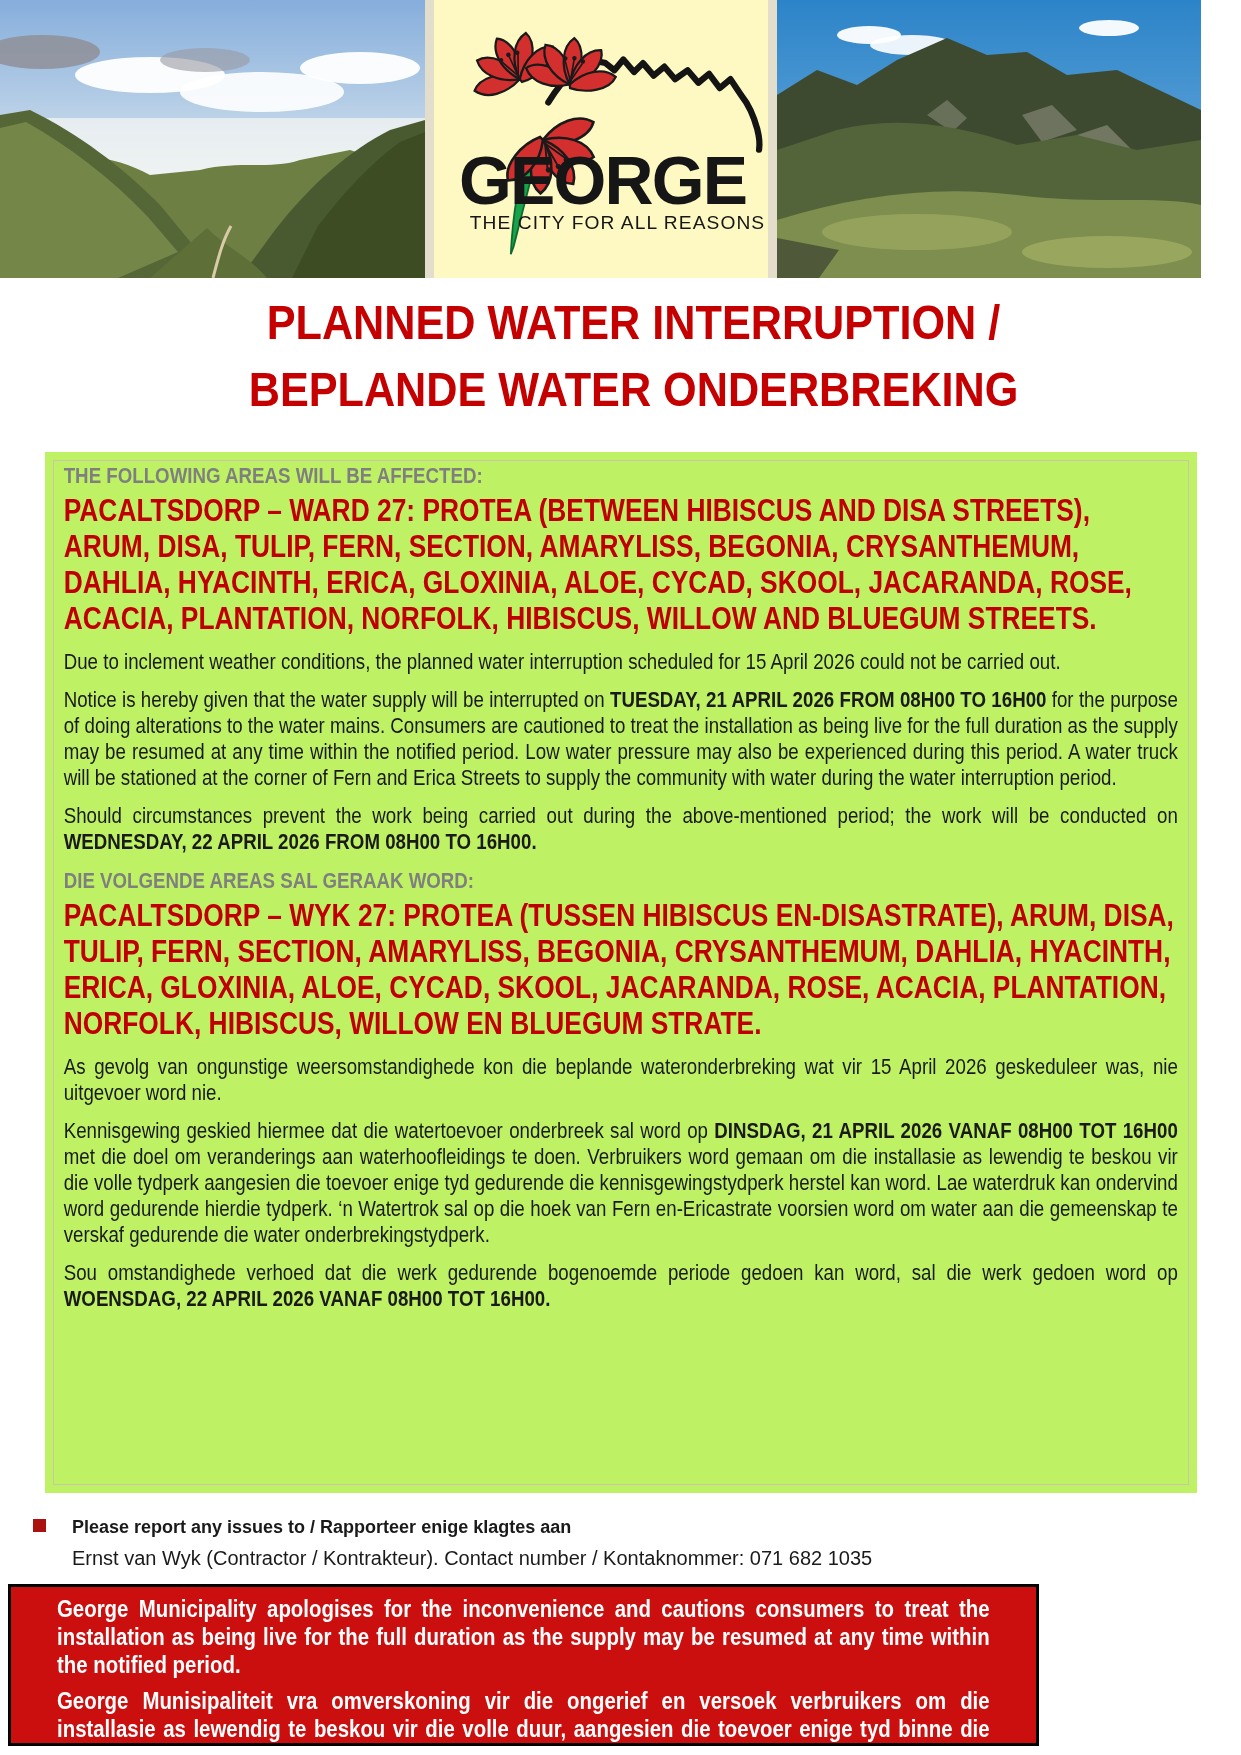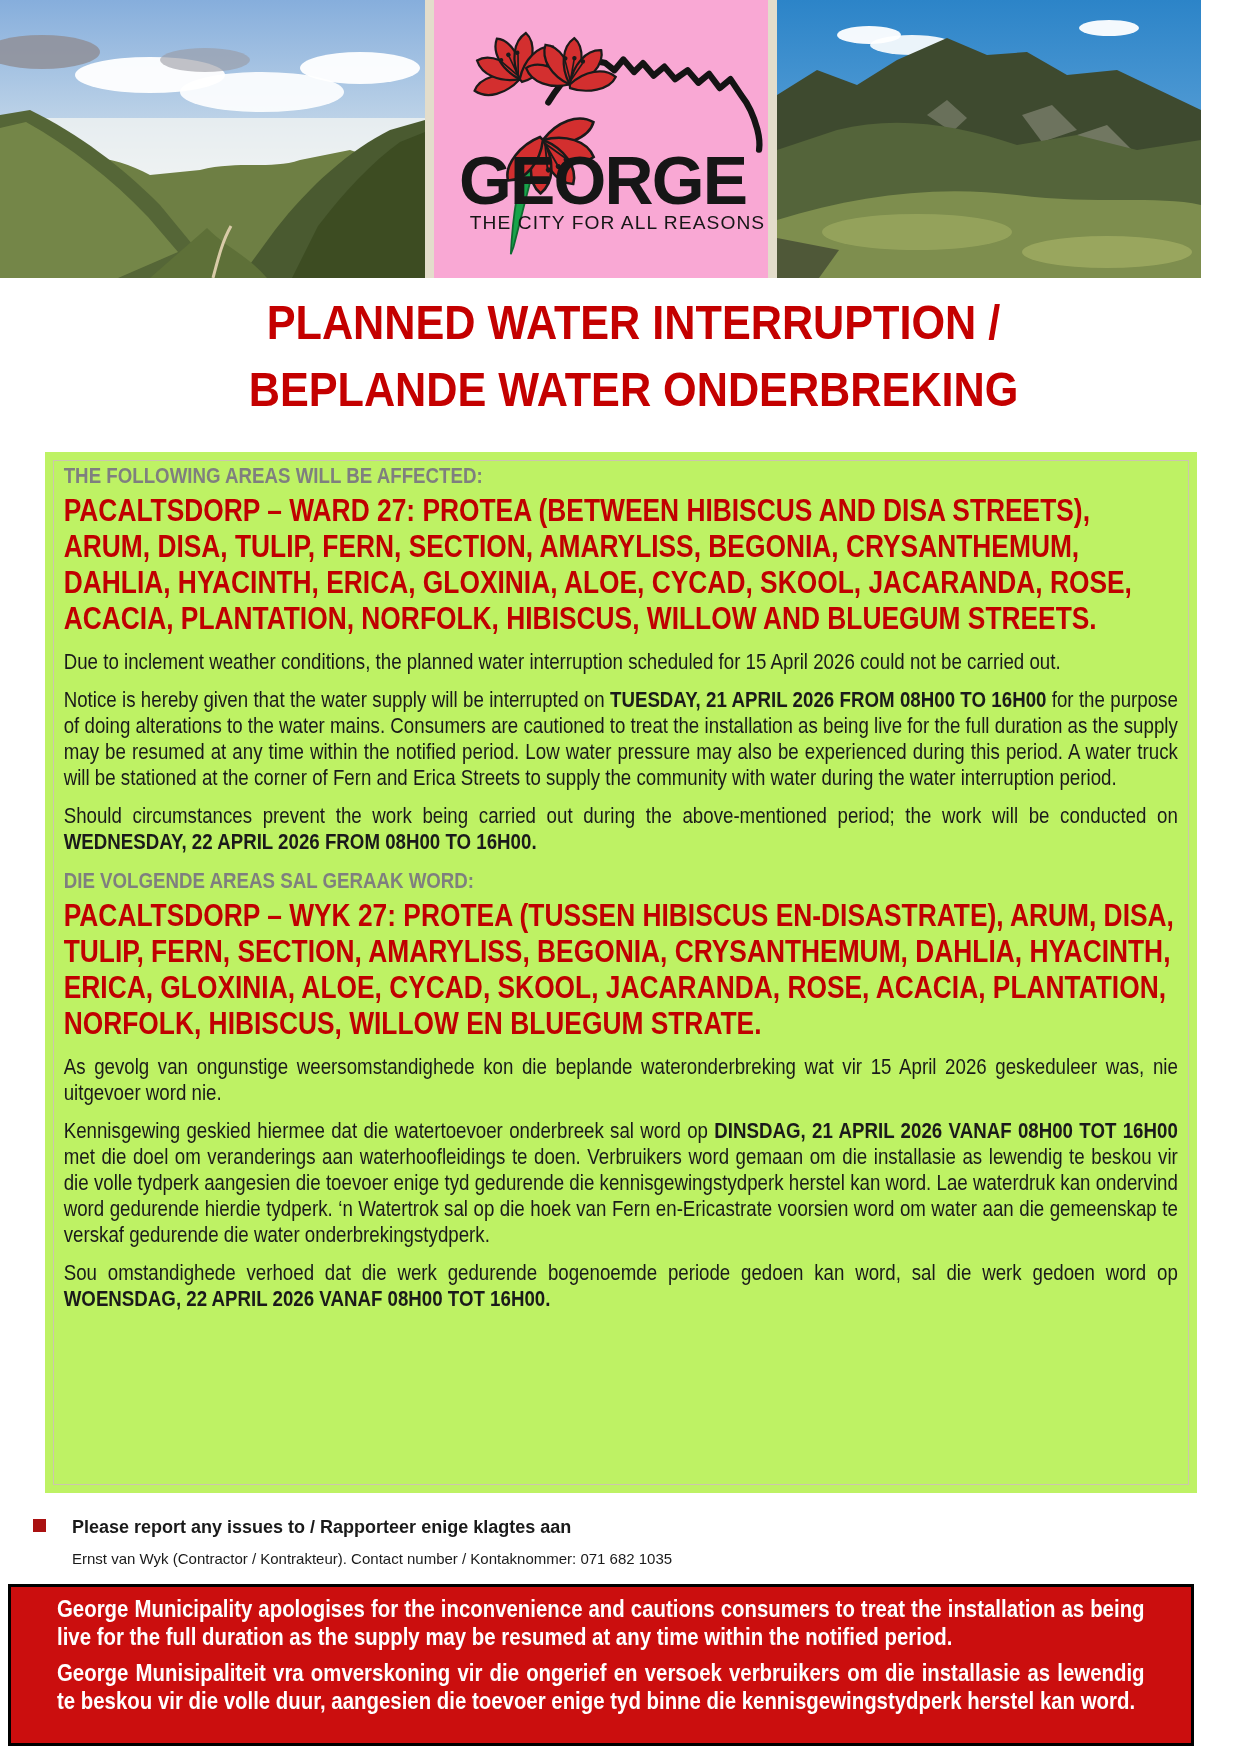--- a/index.html
+++ b/index.html
@@ -13,21 +13,21 @@
     color: #1a1a1a;
   }
 
   
   .header { position:absolute; top:0; left:0; width:1241px; height:278px; display:flex; }
   .photo { height:278px; overflow:hidden; }
   .photo svg { display:block; width:100%; height:100%; }
   .photo-left  { width:425px; }
   .photo-right { width:424px; }
   .header-divider { width:9px; height:278px; background:#e3ddcb; }
-  .logo-panel { width:334px; height:278px; background:#f9a8d4; position:relative; }
+  .logo-panel { width:334px; height:278px; background:#fef9c3; position:relative; }
   .logo-panel svg { display:block; width:100%; height:100%; }
   .logo-wordmark { font-family:"Liberation Sans", sans-serif; font-weight:bold; letter-spacing:-2px; }
   .logo-tagline  { font-family:"Liberation Sans", sans-serif; letter-spacing:1.2px; }
 
   
   .title { position:absolute; top:289px; left:0; width:1241px; text-align:center;
            color:#c40000; font-weight:bold; font-size:48px; line-height:67px;margin-left:13px; }
   .title .tline { transform:scaleX(0.9); transform-origin:50% 50%; white-space:nowrap; }
 
   
@@ -40,24 +40,24 @@
   .nb-heading.af { margin-top:8px; }
   .nb-streets { color:#c00000; font-weight:bold; font-size:31px; line-height:36px; margin:0 0 12px 0; }
   .nb-p { font-size:22px; line-height:26px; margin:0 0 12px 0; text-align:justify; color:#1a1a1a; }
   .nb-p b { font-weight:bold; }
 
   
   .contact { position:absolute; left:33px; top:1512px; width:1180px; }
   .contact-row { display:flex; align-items:flex-start; }
   .bullet { width:13px; height:13px; background:#aa1111; margin:7px 26px 0 0; flex:0 0 auto; }
   .contact-line1 { font-weight:bold; font-size:18px; line-height:31px; }
-  .contact-line2 { font-size:15px; line-height:31px; margin-left:39px; }
-
-  
-  .footer-box { position:absolute; left:8px; top:1584px; width:1186px; height:162px;
+  .contact-line2 { font-size:20px; line-height:31px; margin-left:39px; }
+
+  
+  .footer-box { position:absolute; left:8px; top:1584px; width:1031px; height:162px;
                 background:#cb0e0e; border:3px solid #000000; color:#ffffff; overflow:hidden;
                 padding:8px 46px 8px 46px; }
   .fb-p { font-weight:bold; font-size:24px; line-height:28px; text-align:justify; margin:0 0 8px 0; }
 </style>
 </head>
 <body>
 
 <div class="page">
 
   <div class="header">

